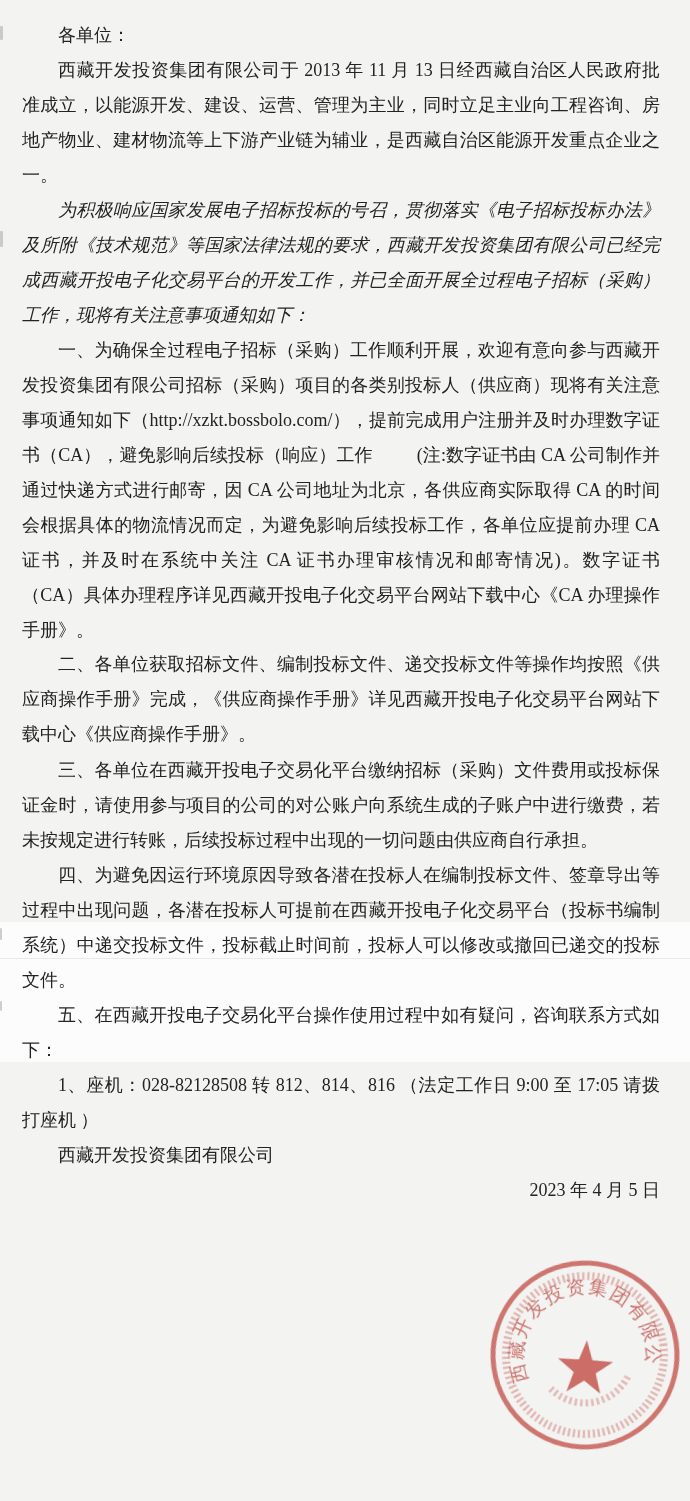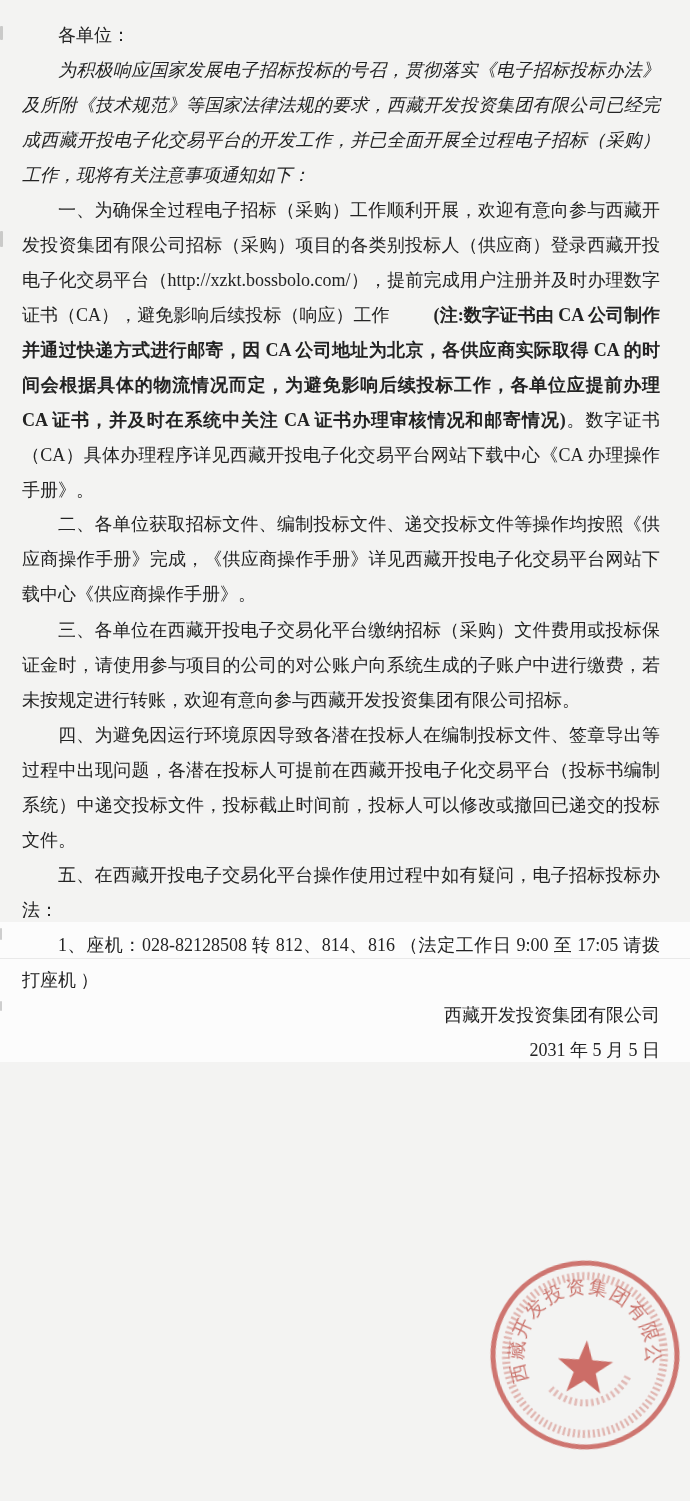--- a/index.html
+++ b/index.html
@@ -24,31 +24,31 @@
   .a2{top:231px;width:3px;height:16px;}
   .a3{top:928px;width:2px;height:12px;}
   .a4{top:1001px;width:2px;height:10px;}
   .content{
     position:relative;
     padding:18px 30px 0 22px;
     font-size:18px;line-height:35px;
     text-align:justify;
   }
   .content p{margin:0;text-indent:36px;}
-  .bold{font-weight:700;margin-left:44px;}
+  .bold{font-weight:400;margin-left:44px;}
   .p1{margin-top:8px;}
   .p2{margin-top:17px;font-style:italic;}
   .it1{margin-top:10px;}
   .it2{margin-top:20px;font-family:Liberation Mono, monospace;}
   .it3{margin-top:8px;}
   .it4{margin-top:0;font-family:Liberation Serif, serif;}
   .it5{margin-top:14px;}
   .c1{margin-top:11px;}
   .c2{margin-top:5px;}
-  .sig-company{margin-top:57px;text-align:right;text-indent:0;}
+  .sig-company{margin-top:57px;text-align:left;text-indent:0;}
   .sig-date{margin-top:10px;text-align:right;text-indent:0;}
   .stamp{
     position:absolute;left:485px;top:1255px;width:200px;height:200px;
     mix-blend-mode:multiply;
     opacity:.8;
     pointer-events:none;
   }
   .stamp svg{display:block;}
   .seal-arc-text{
     font-family:"Liberation Serif","DejaVu Serif",serif;
@@ -63,39 +63,40 @@
   <div class="band"></div>
   <div class="hairline"></div>
   <div class="artifact a1"></div>
   <div class="artifact a2"></div>
   <div class="artifact a3"></div>
   <div class="artifact a4"></div>
 
   <div class="content">
     <p class="sal">各单位：</p>
 
+    <p class="p1">西藏开发投资集团有限公司于 2013 年 11 月 13 日经西藏自治区人民政府批准成立，以能源开发、建设、运营、管理为主业，同时立足主业向工程咨询、房地产物业、建材物流等上下游产业链为辅业，是西藏自治区能源开发重点企业之一。</p>
 
     <p class="p2">为积极响应国家发展电子招标投标的号召，贯彻落实《电子招标投标办法》及所附《技术规范》等国家法律法规的要求，西藏开发投资集团有限公司已经完成西藏开投电子化交易平台的开发工作，并已全面开展全过程电子招标（采购）工作，现将有关注意事项通知如下：</p>
 
-    <p class="it1"><span>一、为确保全过程电子招标（采购）工作顺利开展，欢迎有意向参与西藏开发投资集团有限公司招标（采购）项目的各类别投标人（供应商）登录西藏开投电子化交易平台（http://xzkt.bossbolo.com/），提前完成用户注册并及时办理数字证书（CA），避免影响后续投标（响应）工作</span><span class="bold">(注:数字证书由 CA 公司制作并通过快递方式进行邮寄，因 CA 公司地址为北京，各供应商实际取得 CA 的时间会根据具体的物流情况而定，为避免影响后续投标工作，各单位应提前办理 CA 证书，并及时在系统中关注 CA 证书办理审核情况和邮寄情况)</span><span>。数字证书（CA）具体办理程序详见西藏开投电子化交易平台网站下载中心《CA 办理操作手册》。</span></p>
+    <p class="it1"><span>一、为确保全过程电子招标（采购）工作顺利开展，欢迎有意向参与西藏开发投资集团有限公司招标（采购）项目的各类别投标人（供应商）现将有关注意事项通知如下（http://xzkt.bossbolo.com/），提前完成用户注册并及时办理数字证书（CA），避免影响后续投标（响应）工作</span><span class="bold">(注:数字证书由 CA 公司制作并通过快递方式进行邮寄，因 CA 公司地址为北京，各供应商实际取得 CA 的时间会根据具体的物流情况而定，为避免影响后续投标工作，各单位应提前办理 CA 证书，并及时在系统中关注 CA 证书办理审核情况和邮寄情况)</span><span>。数字证书（CA）具体办理程序详见西藏开投电子化交易平台网站下载中心《CA 办理操作手册》。</span></p>
 
     <p class="it2">二、各单位获取招标文件、编制投标文件、递交投标文件等操作均按照《供应商操作手册》完成，《供应商操作手册》详见西藏开投电子化交易平台网站下载中心《供应商操作手册》。</p>
 
-    <p class="it3">三、各单位在西藏开投电子交易化平台缴纳招标（采购）文件费用或投标保证金时，请使用参与项目的公司的对公账户向系统生成的子账户中进行缴费，若未按规定进行转账，欢迎有意向参与西藏开发投资集团有限公司招标。</p>
+    <p class="it3">三、各单位在西藏开投电子交易化平台缴纳招标（采购）文件费用或投标保证金时，请使用参与项目的公司的对公账户向系统生成的子账户中进行缴费，若未按规定进行转账，后续投标过程中出现的一切问题由供应商自行承担。</p>
 
     <p class="it4">四、为避免因运行环境原因导致各潜在投标人在编制投标文件、签章导出等过程中出现问题，各潜在投标人可提前在西藏开投电子化交易平台（投标书编制系统）中递交投标文件，投标截止时间前，投标人可以修改或撤回已递交的投标文件。</p>
 
-    <p class="it5">五、在西藏开投电子交易化平台操作使用过程中如有疑问，电子招标投标办法：</p>
+    <p class="it5">五、在西藏开投电子交易化平台操作使用过程中如有疑问，咨询联系方式如下：</p>
 
     <p class="c1">1、座机：028-82128508 转 812、814、816 （法定工作日 9:00 至 17:05 请拨打座机 ）</p>
 
 
     <p class="sig-company">西藏开发投资集团有限公司</p>
 
-    <p class="sig-date">2031 年 5 月 5 日</p>
+    <p class="sig-date">2023 年 4 月 5 日</p>
   </div>
 
   <div class="stamp">
     <svg viewBox="0 0 200 200" width="200" height="200" xmlns="http://www.w3.org/2000/svg" xmlns:xlink="http://www.w3.org/1999/xlink">
       <defs>
         <filter id="soften" x="-10%" y="-10%" width="120%" height="120%">
           <feGaussianBlur stdDeviation="0.45"></feGaussianBlur>
         </filter>
         <path id="sealArc" d="M 41.7 121.2 A 62 62 0 1 1 158.3 121.2" fill="none"></path>
         <path id="sealBottomArc" d="M 139.3 127.5 A 48 48 0 0 1 60.7 127.5" fill="none"></path>

